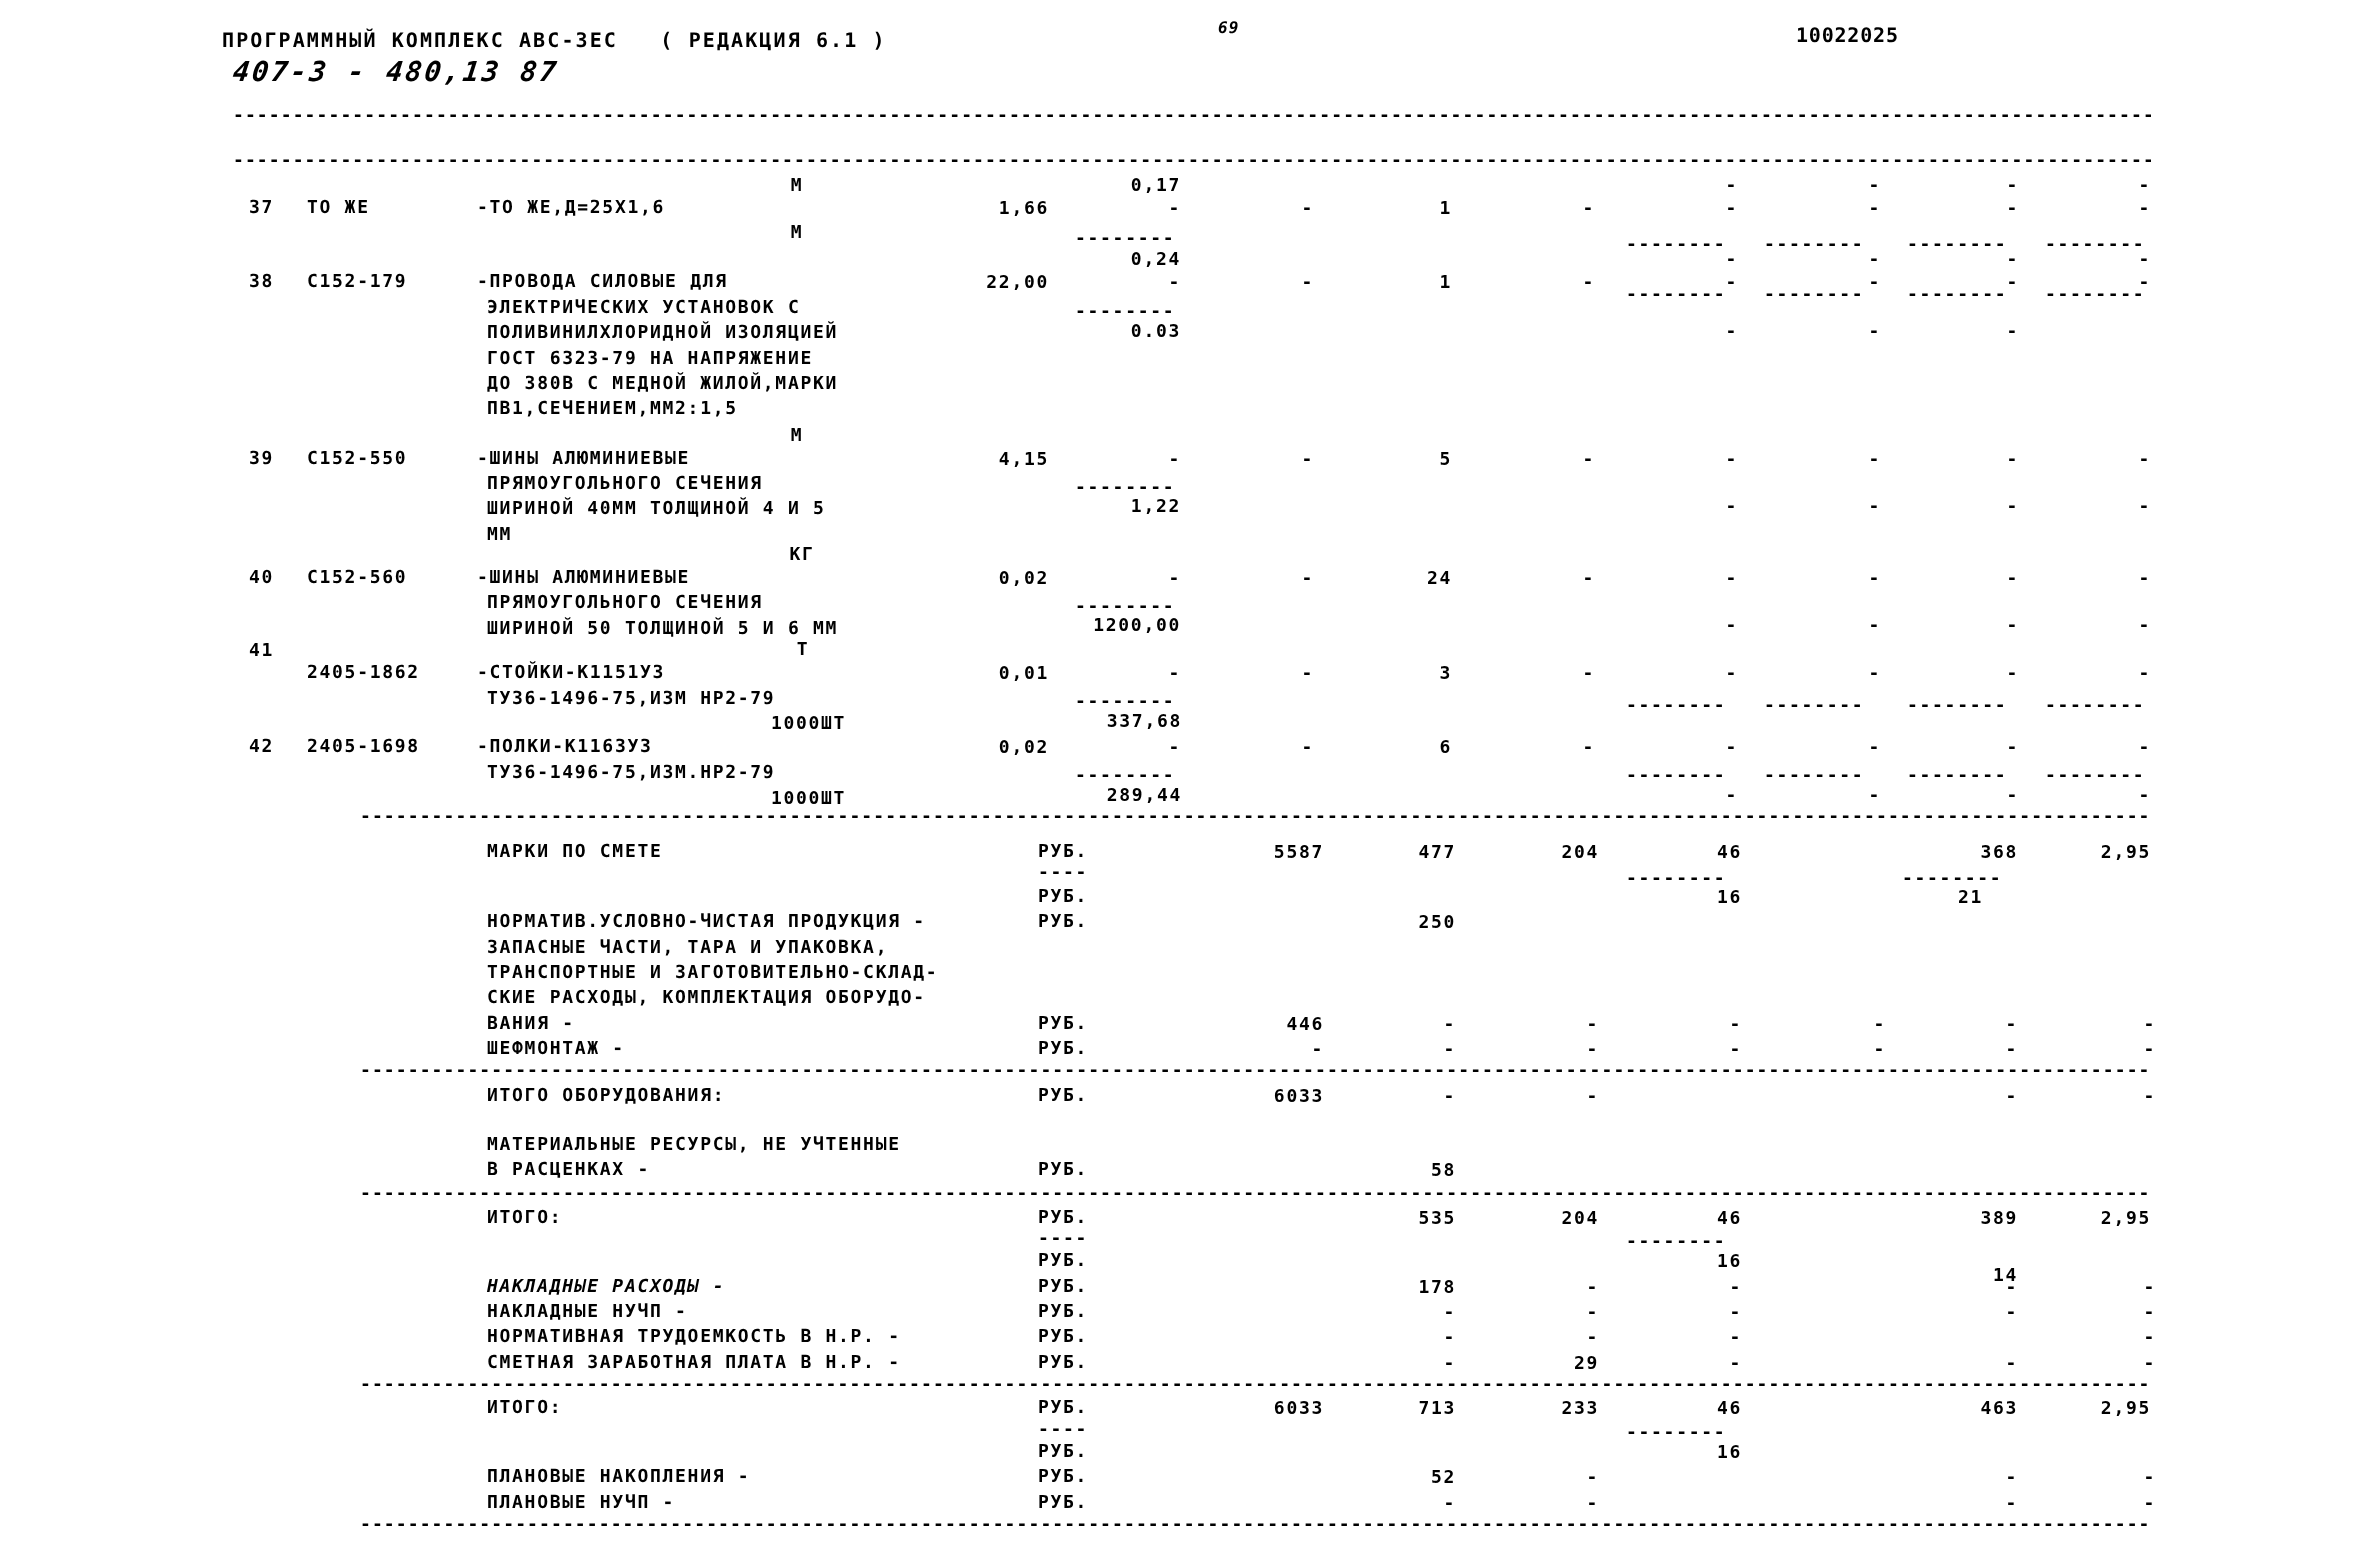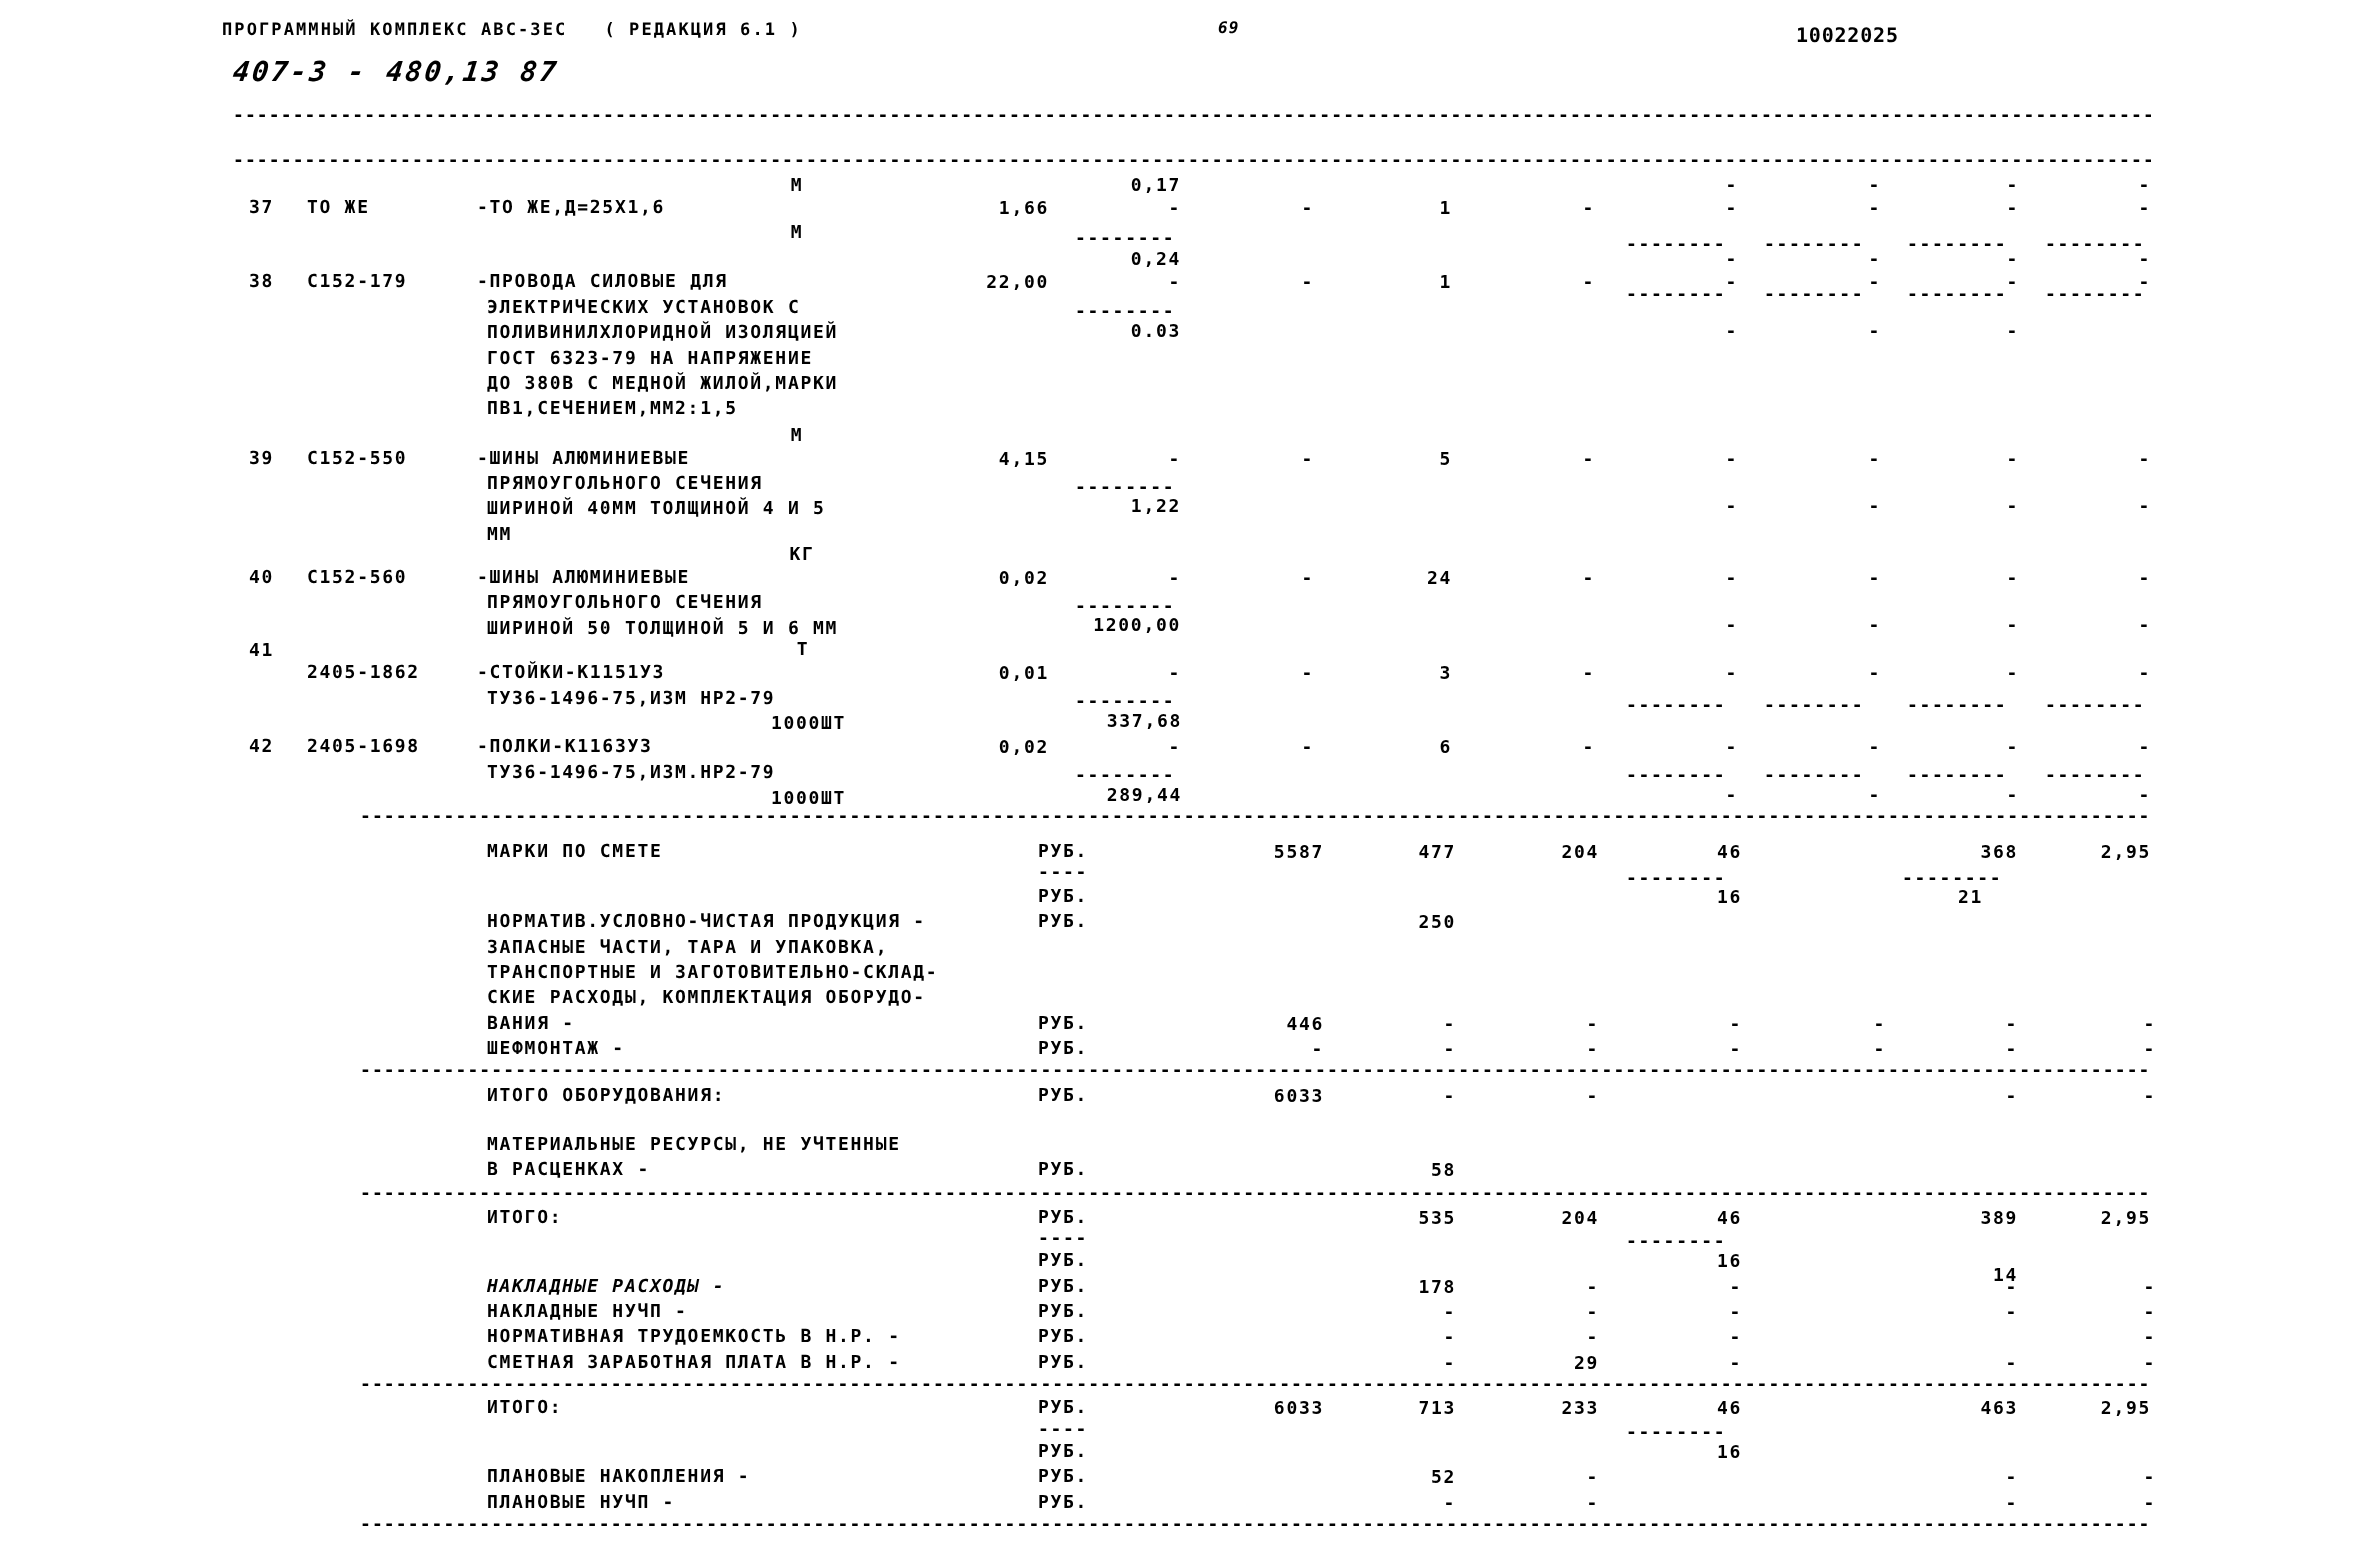--- a/index.html
+++ b/index.html
@@ -29,22 +29,22 @@
     white-space: pre;
     font-family: "DejaVu Sans Mono", "Liberation Mono", monospace;
     font-weight: 700;
     letter-spacing: 1.6px;
     -webkit-font-smoothing: none;
     text-rendering: geometricPrecision;
   }
 
   
   .hdr-title {
-    left: 222px; top: 20px;
-    font-size: 17px;
+    left: 222px; top: 28px;
+    font-size: 20px;
     letter-spacing: 2.1px;
   }
   .hdr-page {
     left: 1218px; top: 18px;
     font-size: 16px;
     font-style: italic;
     letter-spacing: 1.1px;
   }
   .hdr-code {
     left: 1796px; top: 23px;

